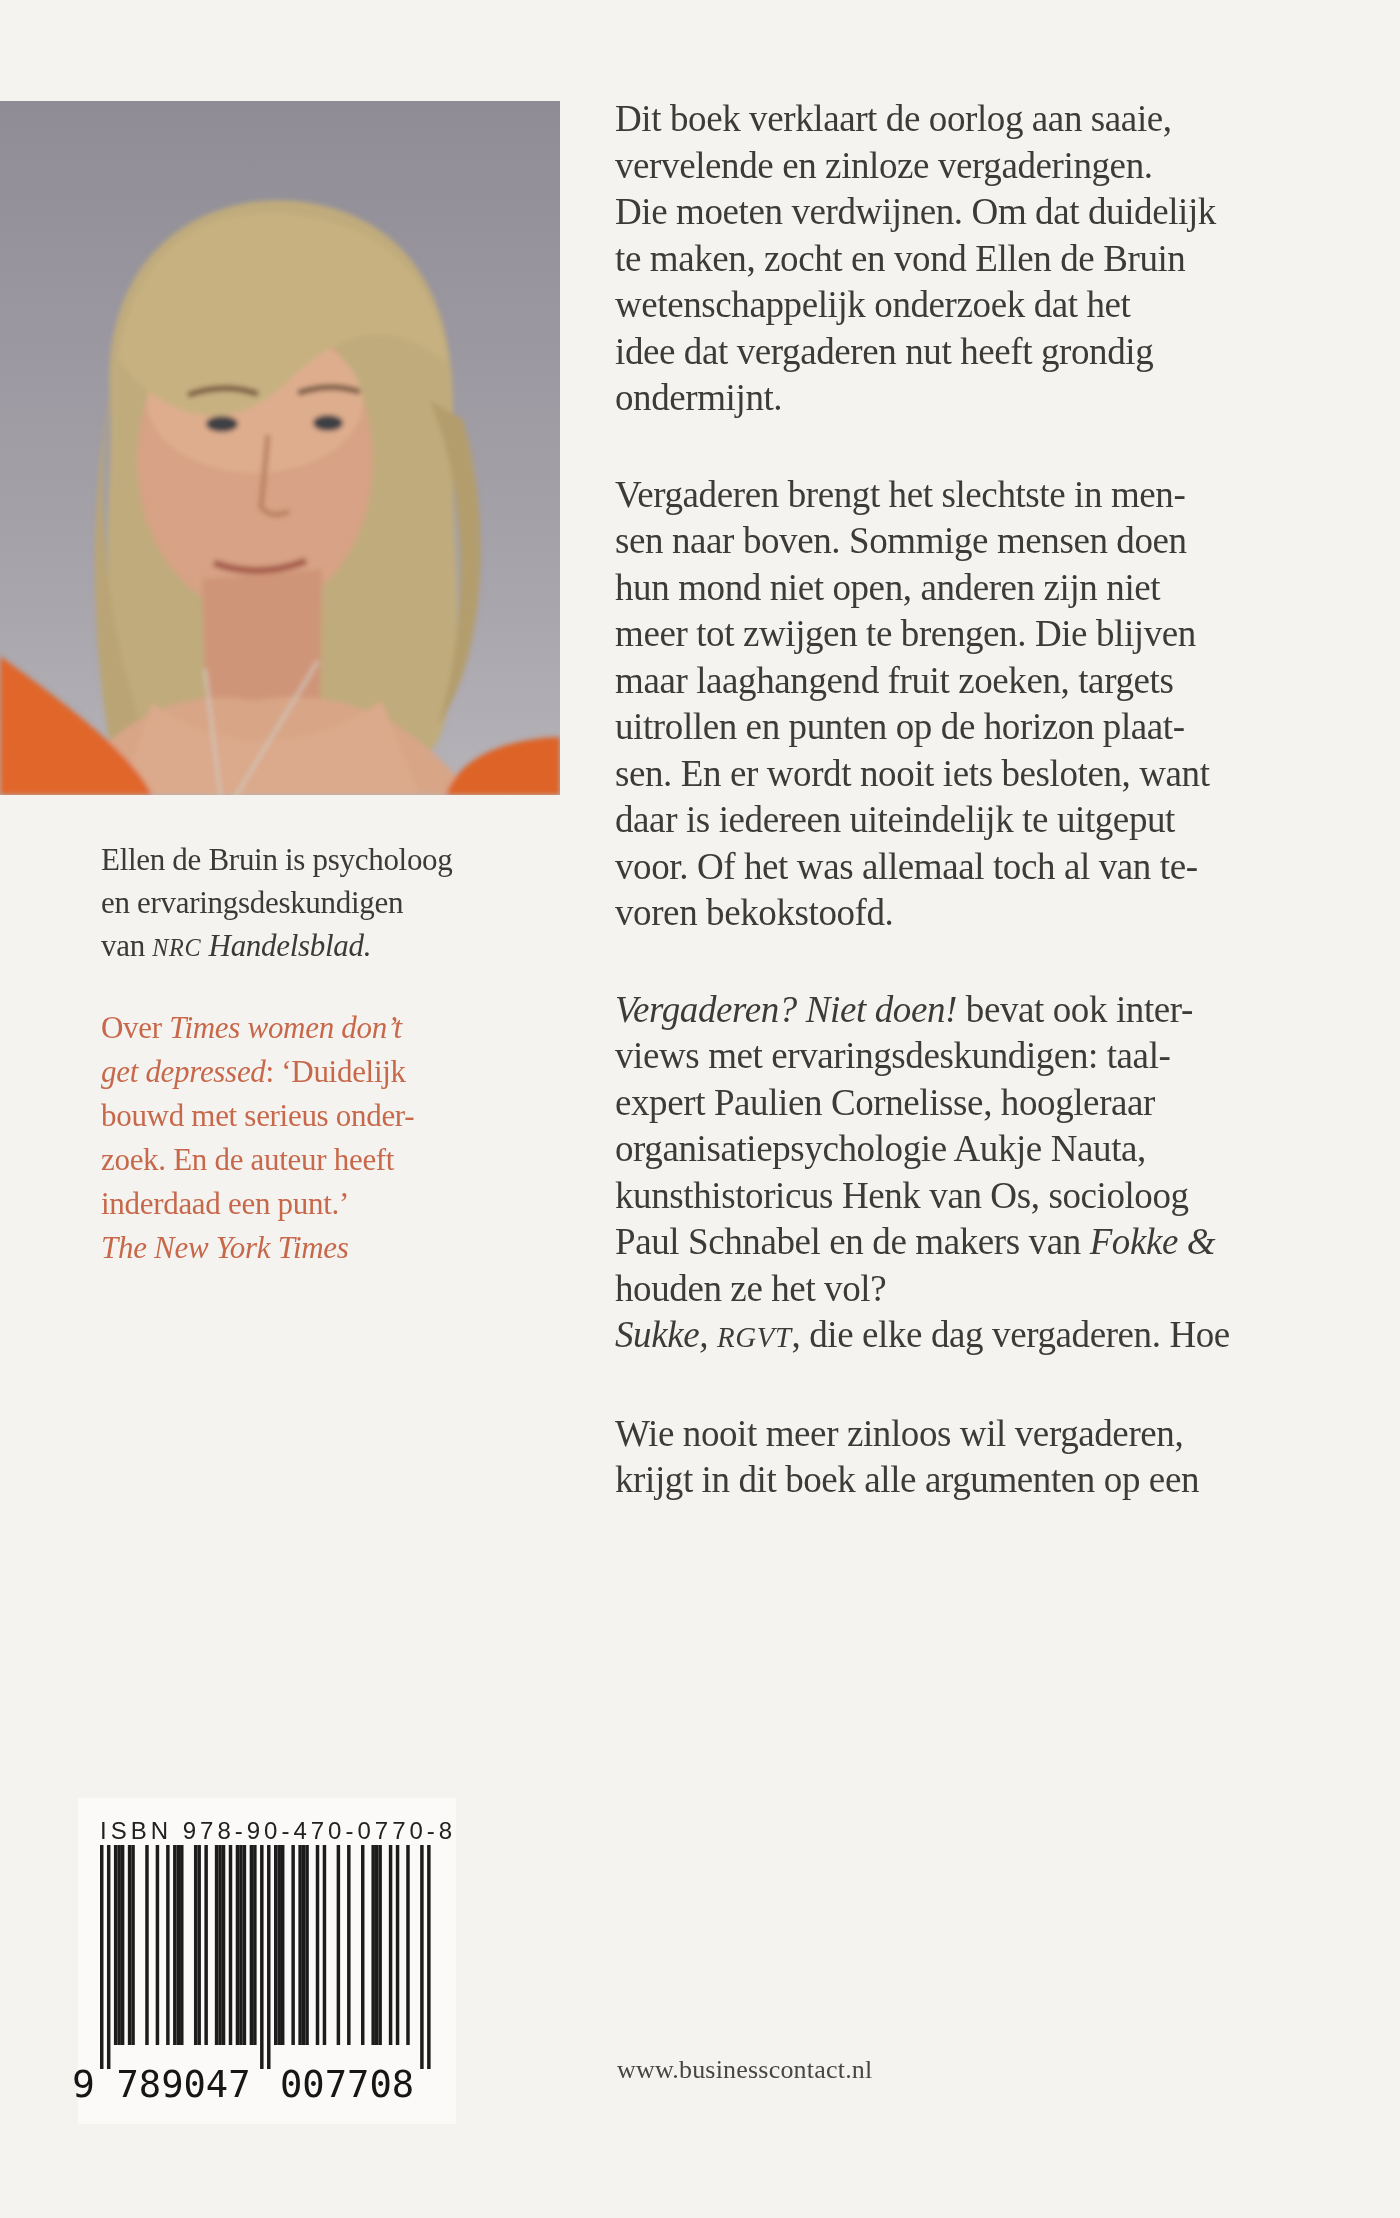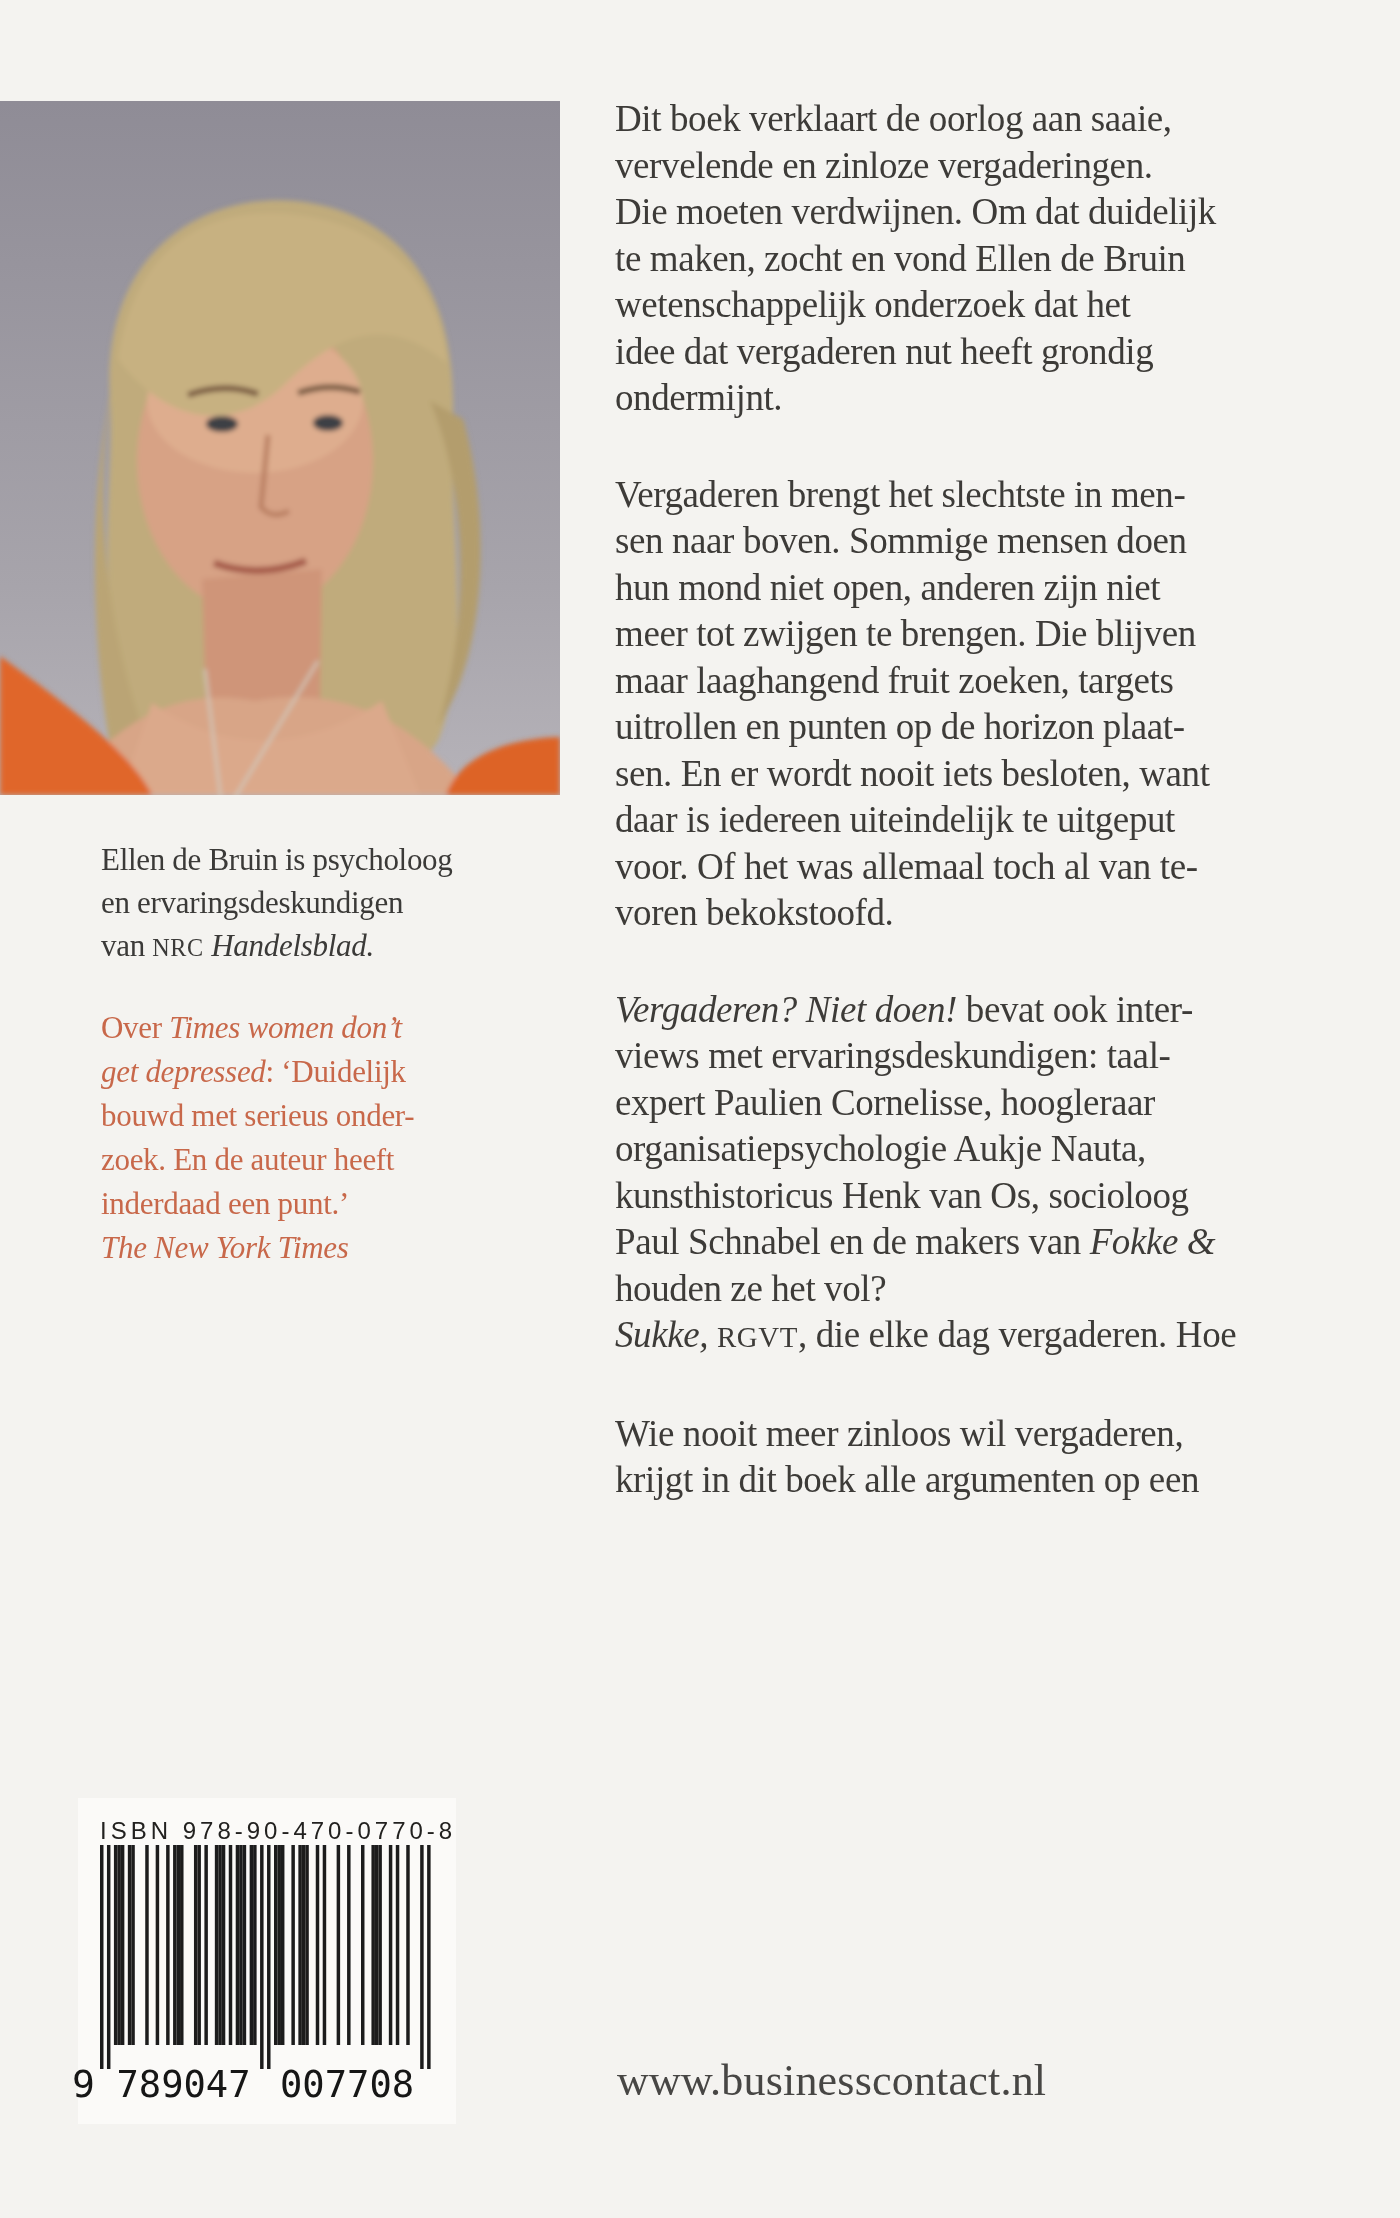--- a/index.html
+++ b/index.html
@@ -19,36 +19,36 @@
     position:absolute;left:101px;top:1006px;
     font-size:31px;line-height:44px;letter-spacing:-0.3px;
   }
   
   .rightcol{
     position:absolute;left:615px;top:96px;width:760px;
     font-size:37px;line-height:46.5px;color:#3d3b38;letter-spacing:-0.4px;
   }
   .para{margin:0 0 50px 0;}
   .tline{white-space:nowrap;}
-  .sc{font-size:0.78em;letter-spacing:0.6px;}
+  .sc{font-size:0.78em;letter-spacing:0.6px;font-style:italic;}
   i{font-style:italic;margin-top:46px;}
   
   .barcode-panel{
     position:absolute;left:78px;top:1798px;width:378px;height:326px;
     background:#fbfaf8;
   }
   .isbn-label{
     position:absolute;left:100px;top:1817px;
     font-family:"Liberation Sans", sans-serif;font-weight:normal;
     font-size:24px;letter-spacing:4px;color:#22211f;white-space:nowrap;
   }
   .barcode-svg{position:absolute;left:72px;top:1845px;}
   .website{
     position:absolute;left:617px;top:2055px;
-    font-size:44px;color:#474644;letter-spacing:0.2px;white-space:nowrap;
+    font-size:26px;color:#474644;letter-spacing:0.2px;white-space:nowrap;
   }
 </style>
 </head>
 <body>
 
 <div class="photo">
   <svg width="560" height="694" viewBox="0 0 560 694">
     <defs>
       <linearGradient id="bgGrad" x1="0" y1="0" x2="0" y2="1">
         <stop offset="0" stop-color="#8f8c96"></stop>

